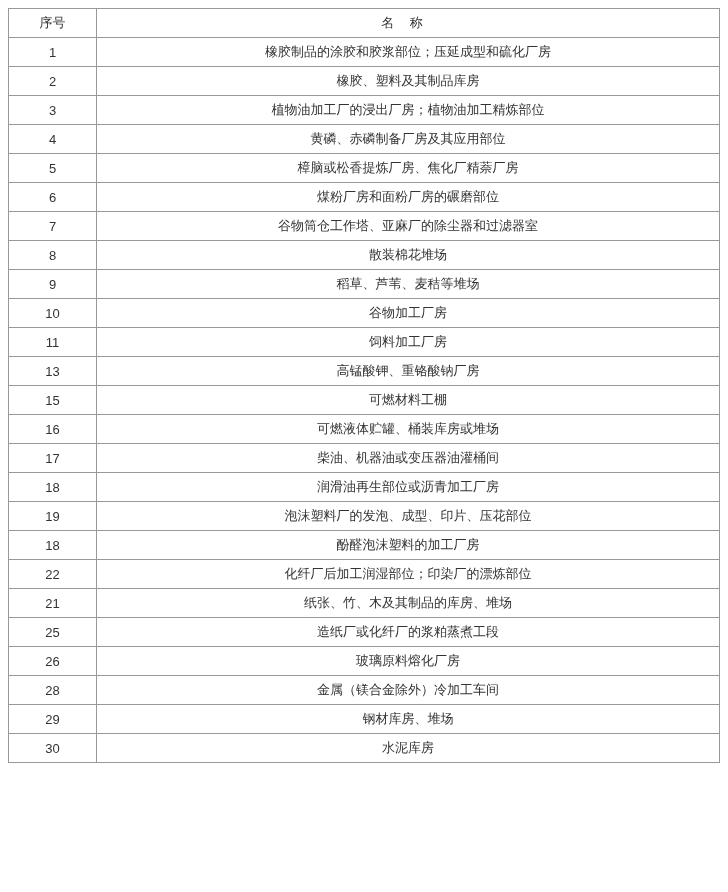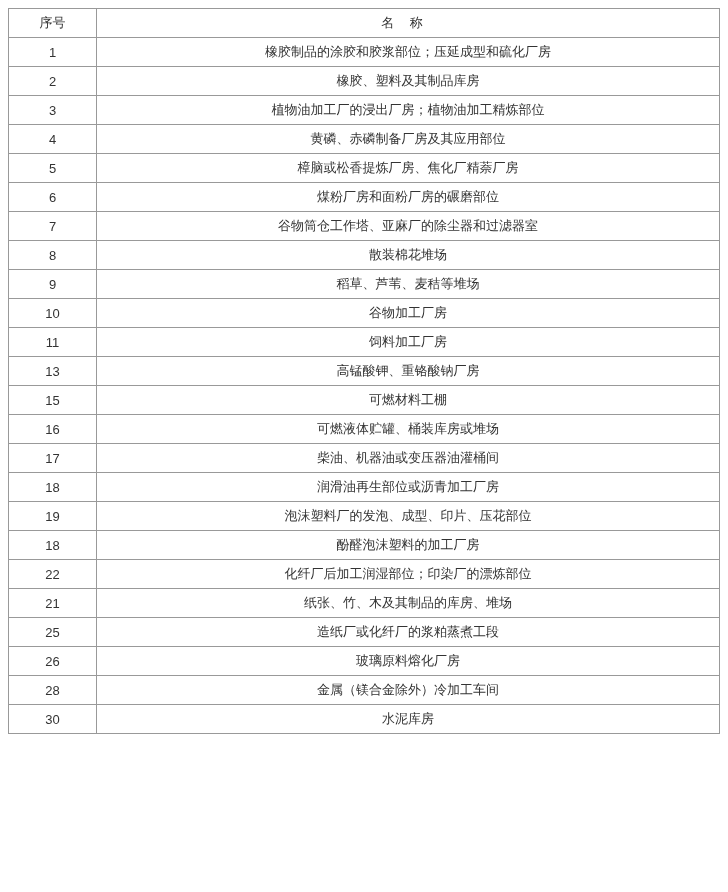--- a/index.html
+++ b/index.html
@@ -147,17 +147,21 @@
       </tr>
       <tr>
         <td>26</td>
         <td>玻璃原料熔化厂房</td>
       </tr>
       <tr>
         <td>28</td>
         <td>金属（镁合金除外）冷加工车间</td>
       </tr>
       <tr>
+        <td>29</td>
+        <td>钢材库房、堆场</td>
+      </tr>
+      <tr>
         <td>30</td>
         <td>水泥库房</td>
       </tr>
     </tbody>
 </table>
 
 </body></html>

